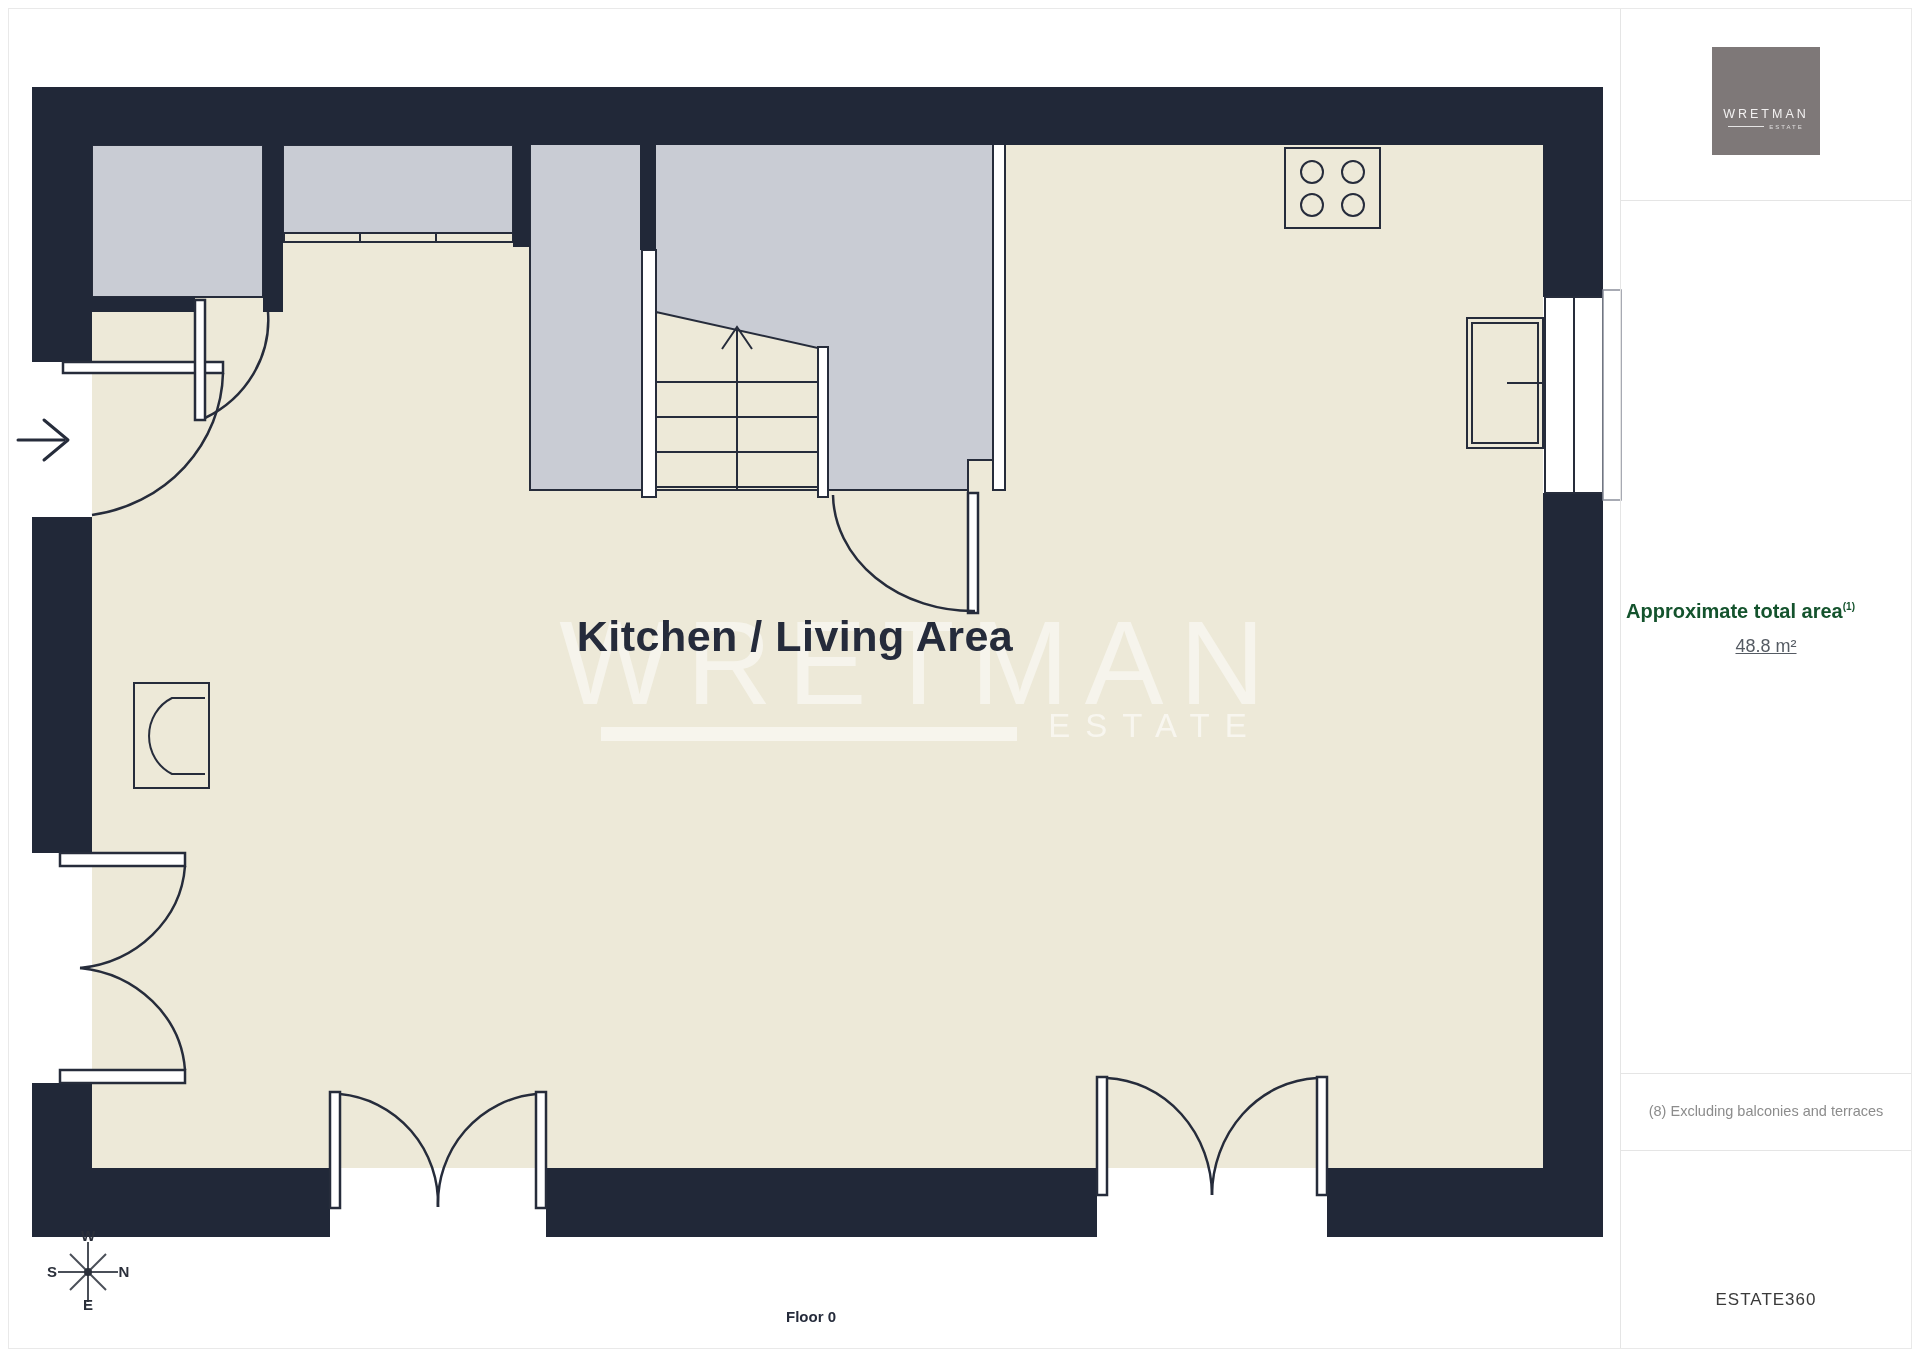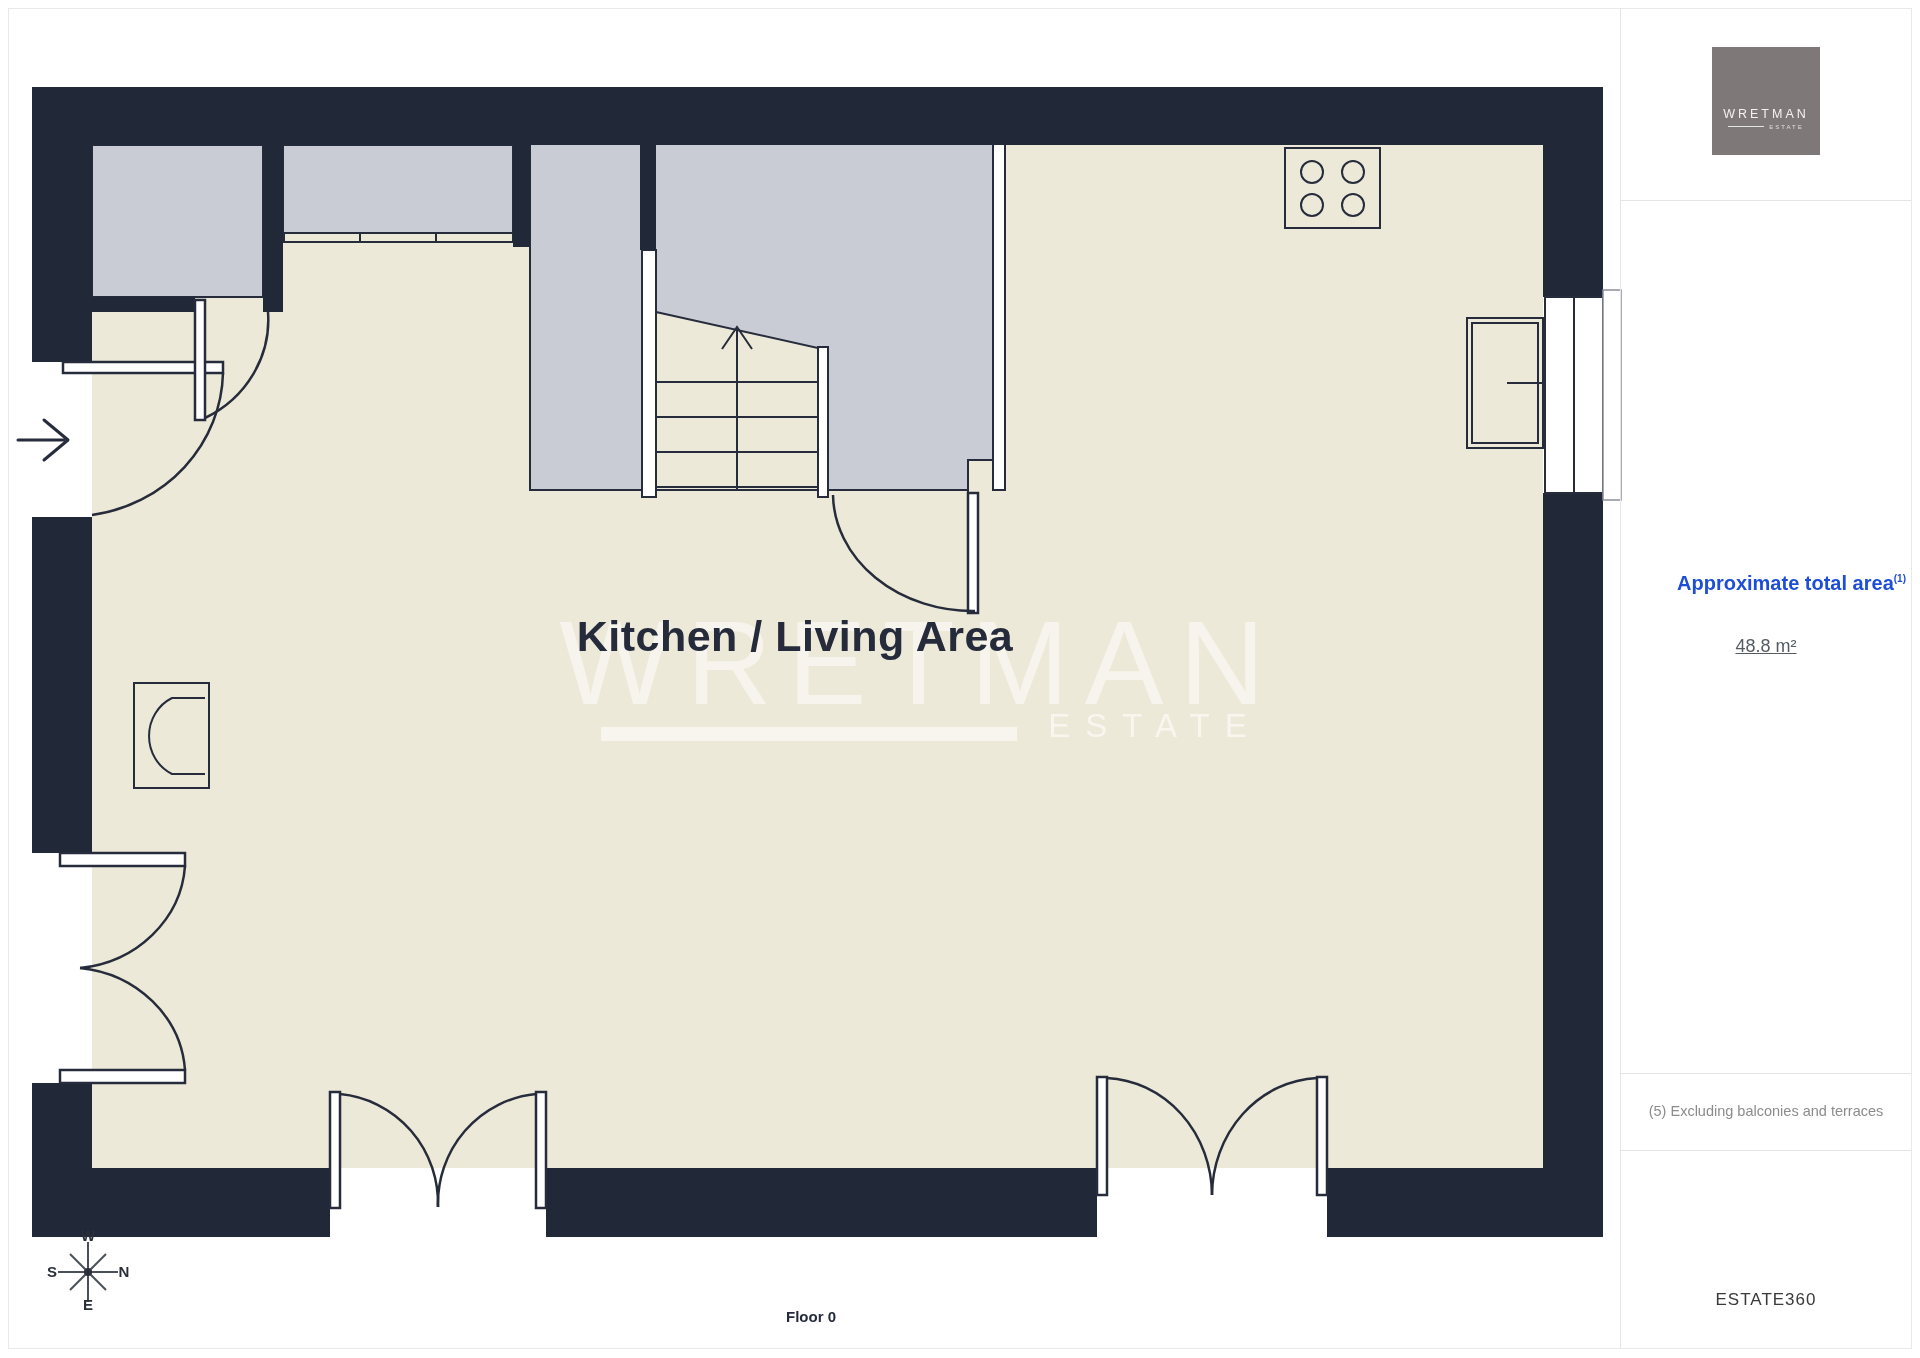--- a/index.html
+++ b/index.html
@@ -31,22 +31,22 @@
   
   .sidebar-border{position:absolute;left:1620px;top:9px;width:1px;height:1340px;background:#e5e5e5;}
   .sb-divider{position:absolute;left:1621px;width:291px;height:1px;background:#e5e5e5;}
   .d1{top:200px;} .d2{top:1073px;} .d3{top:1150px;}
   .logo{position:absolute;left:1712px;top:47px;width:108px;height:108px;background:#7e7878;
         display:flex;flex-direction:column;align-items:center;justify-content:center;}
   .logo-brand{margin-top:34px;font-size:12.5px;letter-spacing:3px;color:#f3f1f1;font-weight:400;}
   .logo-sub-row{display:flex;align-items:center;margin-top:3px;}
   .logo-line{width:36px;height:1px;background:rgba(255,255,255,0.8);margin-right:5px;}
   .logo-sub{font-size:6px;letter-spacing:2px;color:rgba(255,255,255,0.75);}
-  .sb-area-title{position:absolute;left:1626px;top:572px;width:280px;text-align:right;
-                 font-size:20px;font-weight:bold;color:#1d4ed8;}
+  .sb-area-title{position:absolute;left:1626px;top:600px;width:280px;text-align:left;
+                 font-size:20px;font-weight:bold;color:#14532d;}
   .sb-area-title sup{font-size:10px;}
   .sb-area-value{position:absolute;left:1626px;top:636px;width:280px;text-align:center;
                  font-size:18px;color:#555b63;text-decoration:underline;}
   .sb-footnote{position:absolute;left:1626px;top:1103px;width:280px;text-align:center;
                font-size:14.5px;color:#8c8c8c;}
   .sb-disclaimer{position:absolute;left:1636px;top:1172px;width:260px;text-align:center;
                  font-size:14.5px;line-height:1.48;color:#8c8c8c;}
   .sb-brand{position:absolute;left:1626px;top:1290px;width:280px;text-align:center;
             font-size:17px;letter-spacing:1px;color:#3a3a3a;}
   .sb-brand .b360{font-weight:normal;}
@@ -212,21 +212,21 @@
       <div class="logo-line"></div>
       <div class="logo-sub">ESTATE</div>
     </div>
   </div>
 
   <div class="sb-area-title">
     <span>Approximate total area</span><sup>(1)</sup>
   </div>
   <div class="sb-area-value">48.8 m²</div>
 
-  <div class="sb-footnote">(5) Excluding balconies and terraces</div>
+  <div class="sb-footnote">(8) Excluding balconies and terraces</div>
 
 
   <div class="sb-brand">
     <span>ESTATE</span><span class="b360">360</span>
   </div>
 
   <div class="page-border"></div>
 </div>
 
 </body></html>

